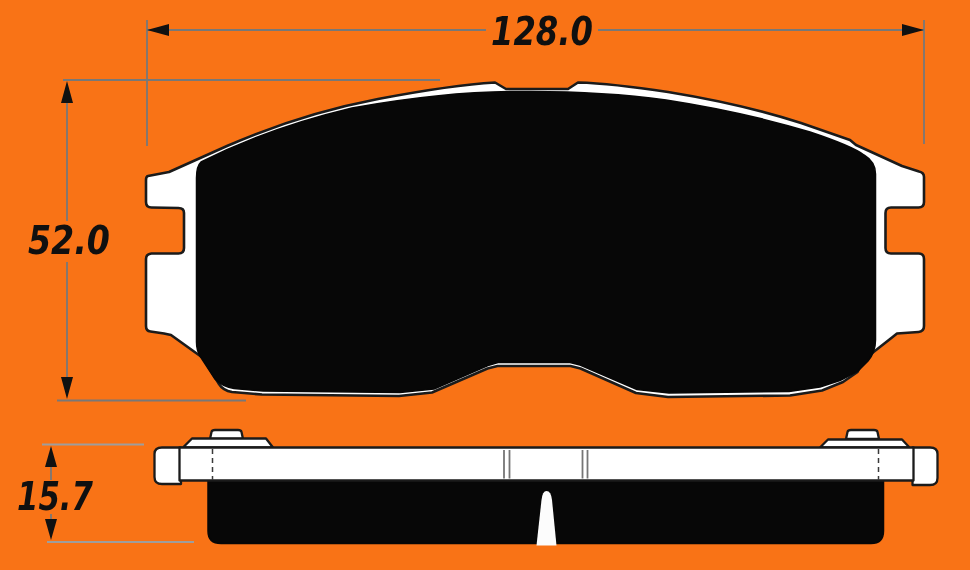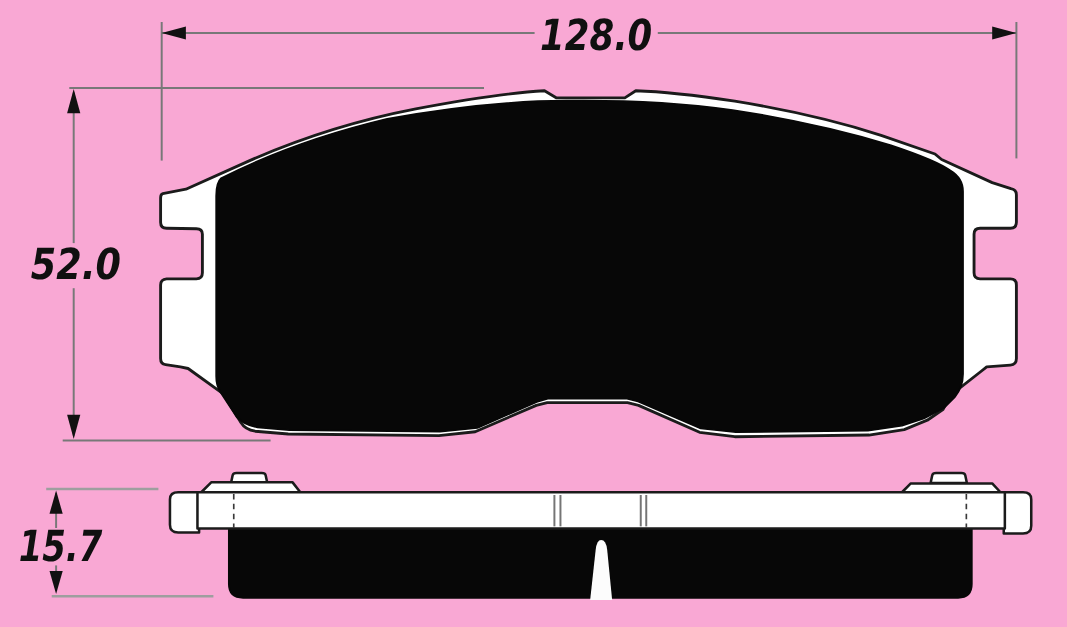--- a/index.html
+++ b/index.html
@@ -4,21 +4,21 @@
 <style>
   html, body {
     margin: 0;
     padding: 0;
     background: #ffffff;
   }
   .stage {
     position: relative;
     width: 970px;
     height: 570px;
-    background: #f9a8d4;
+    background: #f97316;
     overflow: hidden;
     font-family: "DejaVu Sans", sans-serif;
   }
   svg { display: block; }
   .dim-label {
     font-family: "DejaVu Sans", sans-serif;
     font-weight: 700;
     font-style: italic;
     fill: #101010;
   }

